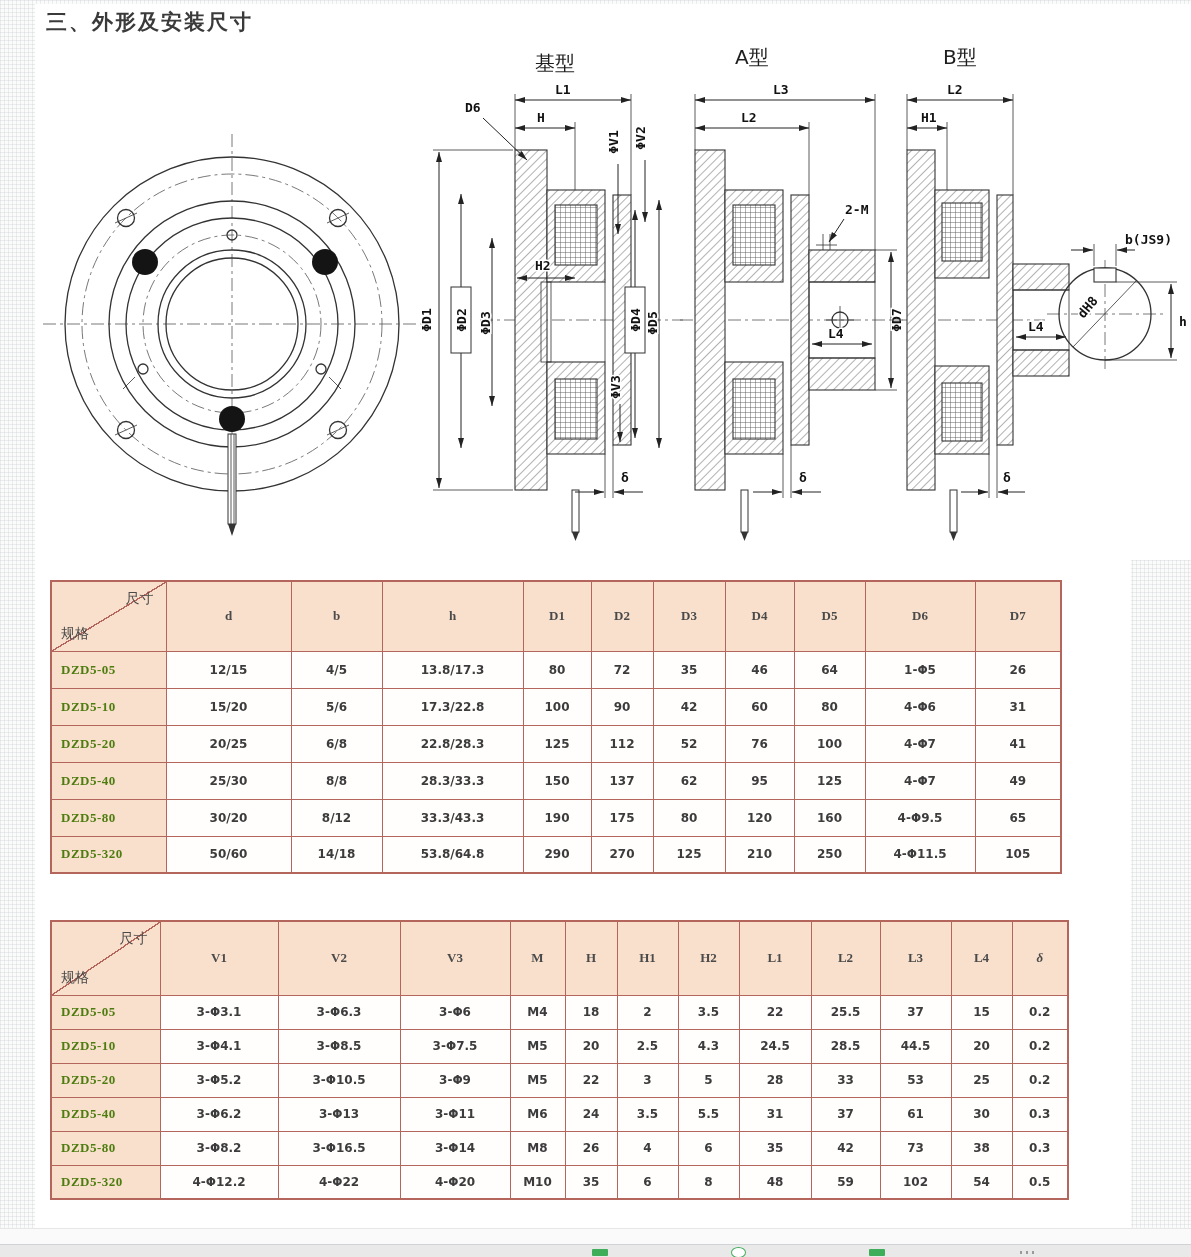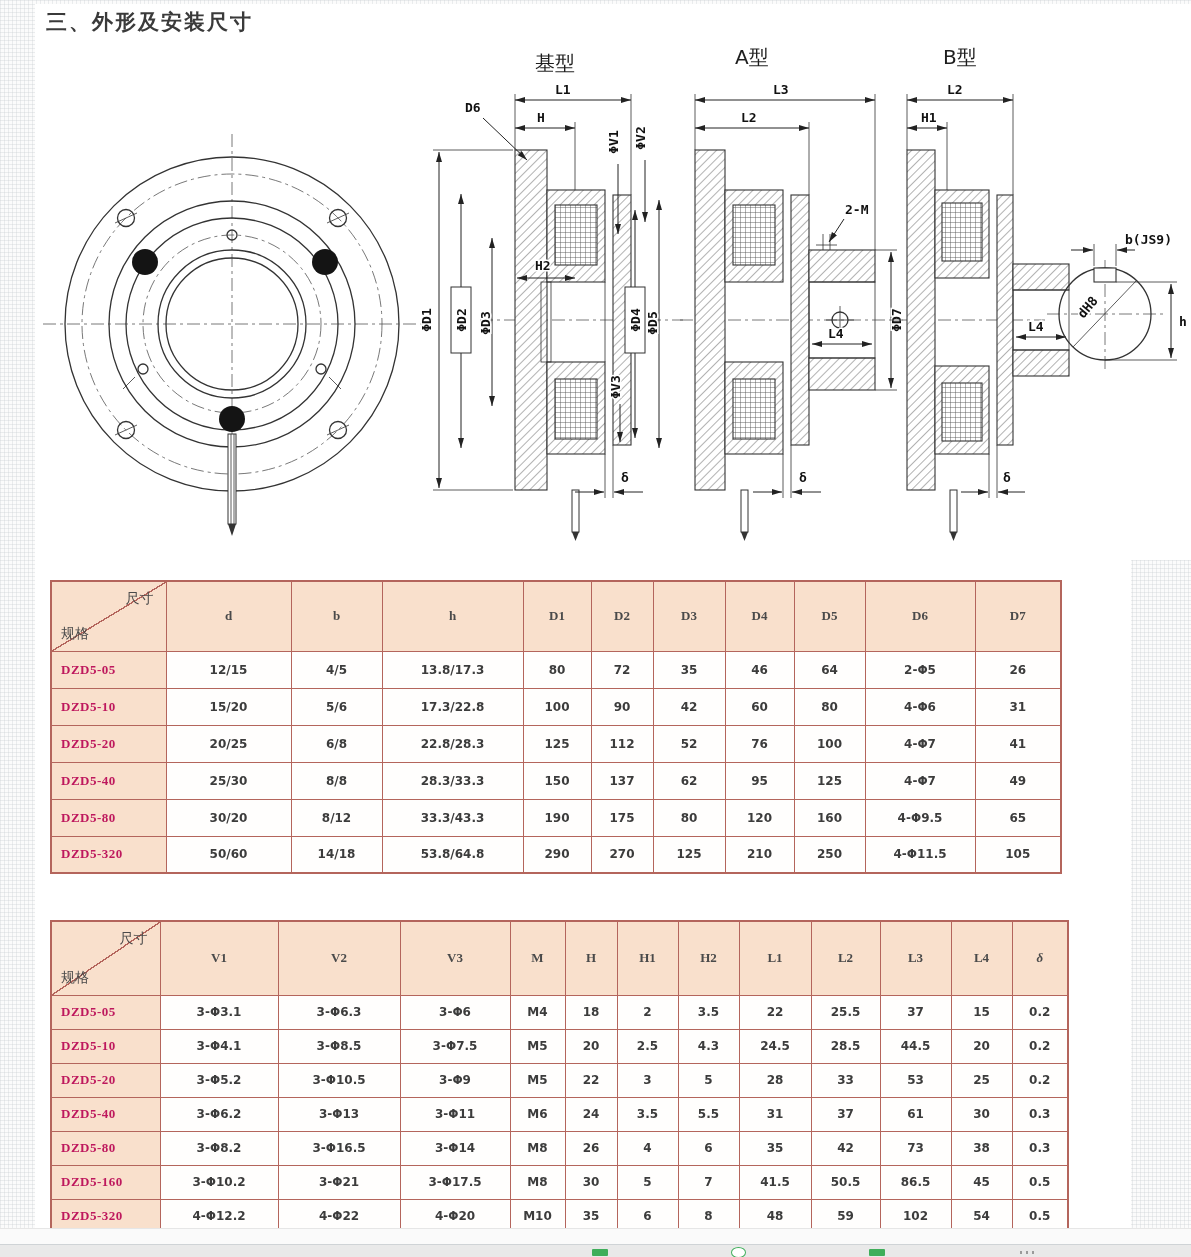--- a/index.html
+++ b/index.html
@@ -23,21 +23,21 @@
   text.dt{font:700 13px "DejaVu Sans Mono", monospace;fill:#111;paint-order:stroke;stroke:#fff;stroke-width:3px;}
   text.vt{font:400 20px "DejaVu Sans", sans-serif;fill:#1e1e1e;paint-order:stroke;stroke:#fff;stroke-width:4px;}
 
   
   table.spec{border-collapse:collapse;table-layout:fixed;position:absolute;background:#fffdfb;
     border:2px solid #b4655c;}
   table.spec td{border:1px solid #b4655c;text-align:center;vertical-align:middle;overflow:hidden;
     font:700 12px "DejaVu Sans", sans-serif;color:#3c3c3c;background:#fffefd;}
   table.spec td.colhead{background:#f9e0cc;font:700 13px "Liberation Serif", serif;color:#4a4a4a;}
   table.spec td.rowlabel{background:#f9e0cc;text-align:left;padding-left:9px;
-    font:700 13px "Liberation Serif", serif;color:#be185d;letter-spacing:0.5px;}
+    font:700 13px "Liberation Serif", serif;color:#4d7c0f;letter-spacing:0.5px;}
   table.spec td.corner{background:#f9e0cc;position:relative;padding:16px;
     background-image:linear-gradient(to bottom right, transparent calc(50% - 0.7px), #b4655c calc(50% - 0.7px), #b4655c calc(50% + 0.7px), transparent calc(50% + 0.7px));}
   .corner-top{position:absolute;top:8px;right:12px;font:400 14px "Liberation Sans", sans-serif;color:#4a4a4a;}
   .corner-bottom{position:absolute;bottom:8px;left:9px;font:400 14px "Liberation Sans", sans-serif;color:#4a4a4a;}
   .t1{left:50px;top:580px;width:1010px;}
   .t2{left:50px;top:920px;width:1017px;}
   .t1 thead tr{height:70px;} .t1 tbody tr{height:37px;}
   .t2 thead tr{height:74px;} .t2 tbody tr{height:34px;}
   .t2 td.colhead.sym{font-style:italic;}
 
@@ -315,21 +315,21 @@
         <tr>
           <td class="rowlabel">DZD5-05</td>
           <td class="val">12/15</td>
           <td class="val">4/5</td>
           <td class="val">13.8/17.3</td>
           <td class="val">80</td>
           <td class="val">72</td>
           <td class="val">35</td>
           <td class="val">46</td>
           <td class="val">64</td>
-          <td class="val">2-Φ5</td>
+          <td class="val">1-Φ5</td>
           <td class="val">26</td>
         </tr>
         <tr>
           <td class="rowlabel">DZD5-10</td>
           <td class="val">15/20</td>
           <td class="val">5/6</td>
           <td class="val">17.3/22.8</td>
           <td class="val">100</td>
           <td class="val">90</td>
           <td class="val">42</td>
@@ -499,35 +499,20 @@
           <td class="val">26</td>
           <td class="val">4</td>
           <td class="val">6</td>
           <td class="val">35</td>
           <td class="val">42</td>
           <td class="val">73</td>
           <td class="val">38</td>
           <td class="val">0.3</td>
         </tr>
         <tr>
-          <td class="rowlabel">DZD5-160</td>
-          <td class="val">3-Φ10.2</td>
-          <td class="val">3-Φ21</td>
-          <td class="val">3-Φ17.5</td>
-          <td class="val">M8</td>
-          <td class="val">30</td>
-          <td class="val">5</td>
-          <td class="val">7</td>
-          <td class="val">41.5</td>
-          <td class="val">50.5</td>
-          <td class="val">86.5</td>
-          <td class="val">45</td>
-          <td class="val">0.5</td>
-        </tr>
-        <tr>
           <td class="rowlabel">DZD5-320</td>
           <td class="val">4-Φ12.2</td>
           <td class="val">4-Φ22</td>
           <td class="val">4-Φ20</td>
           <td class="val">M10</td>
           <td class="val">35</td>
           <td class="val">6</td>
           <td class="val">8</td>
           <td class="val">48</td>
           <td class="val">59</td>

